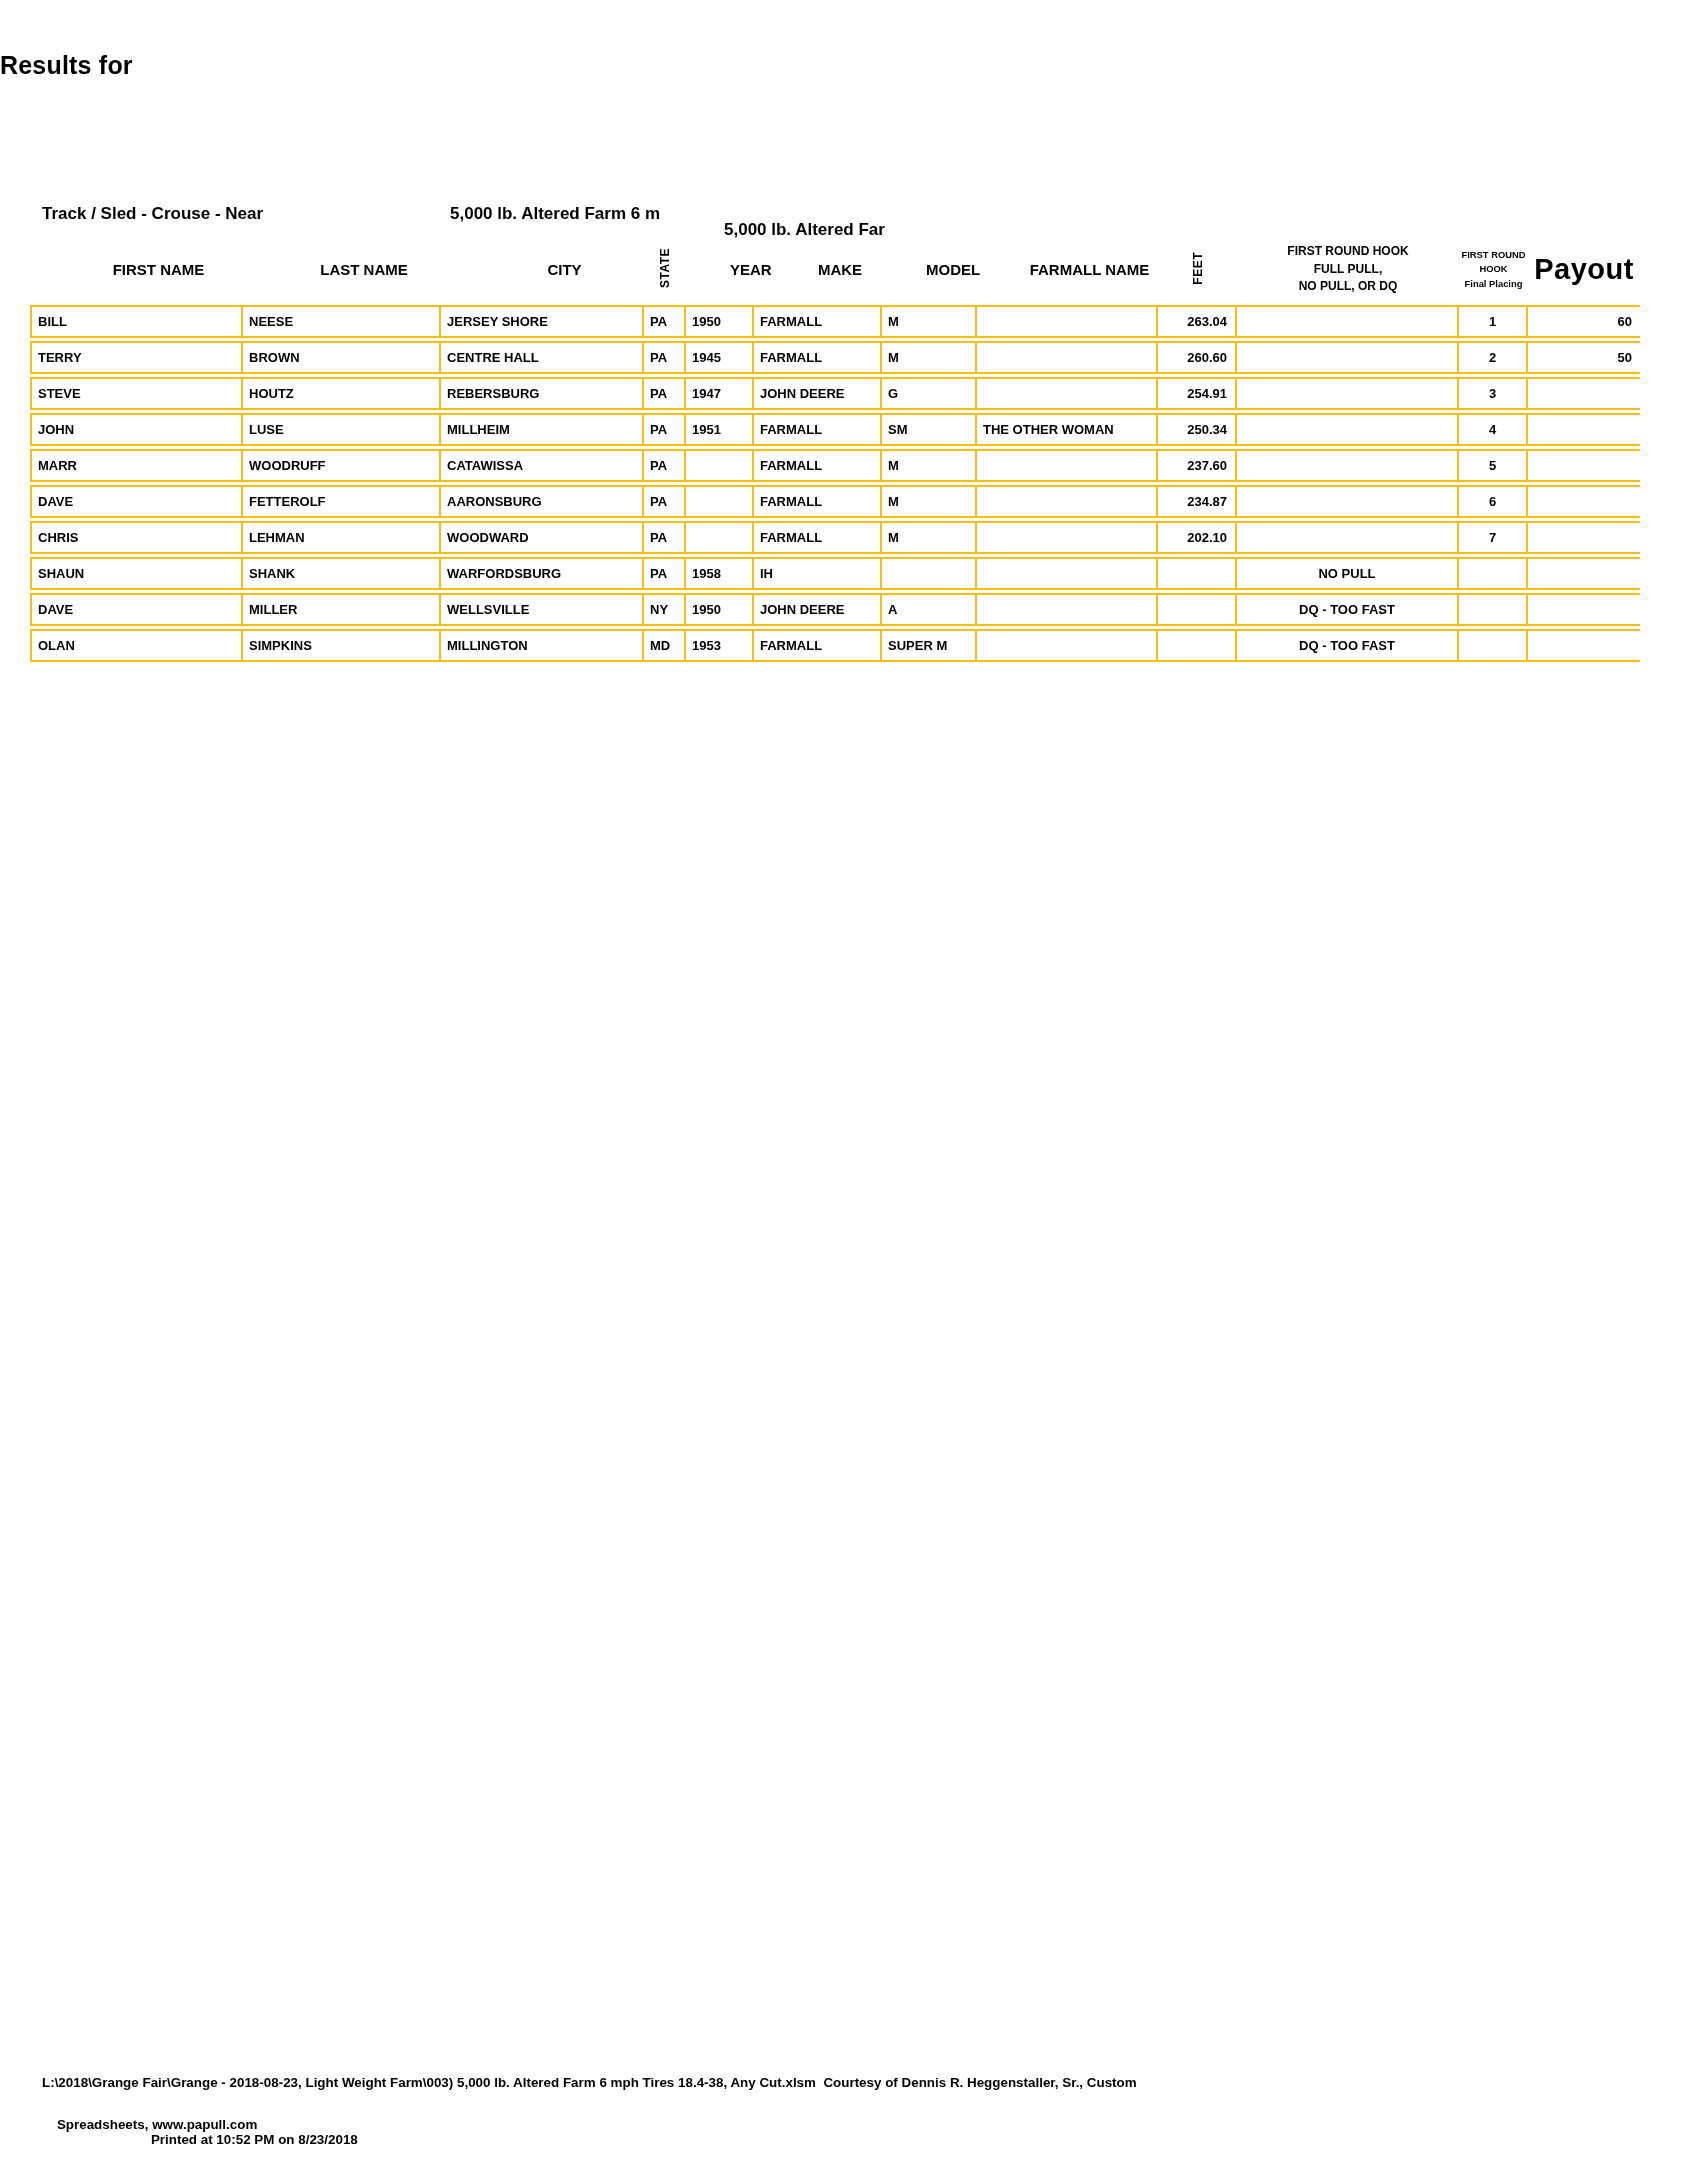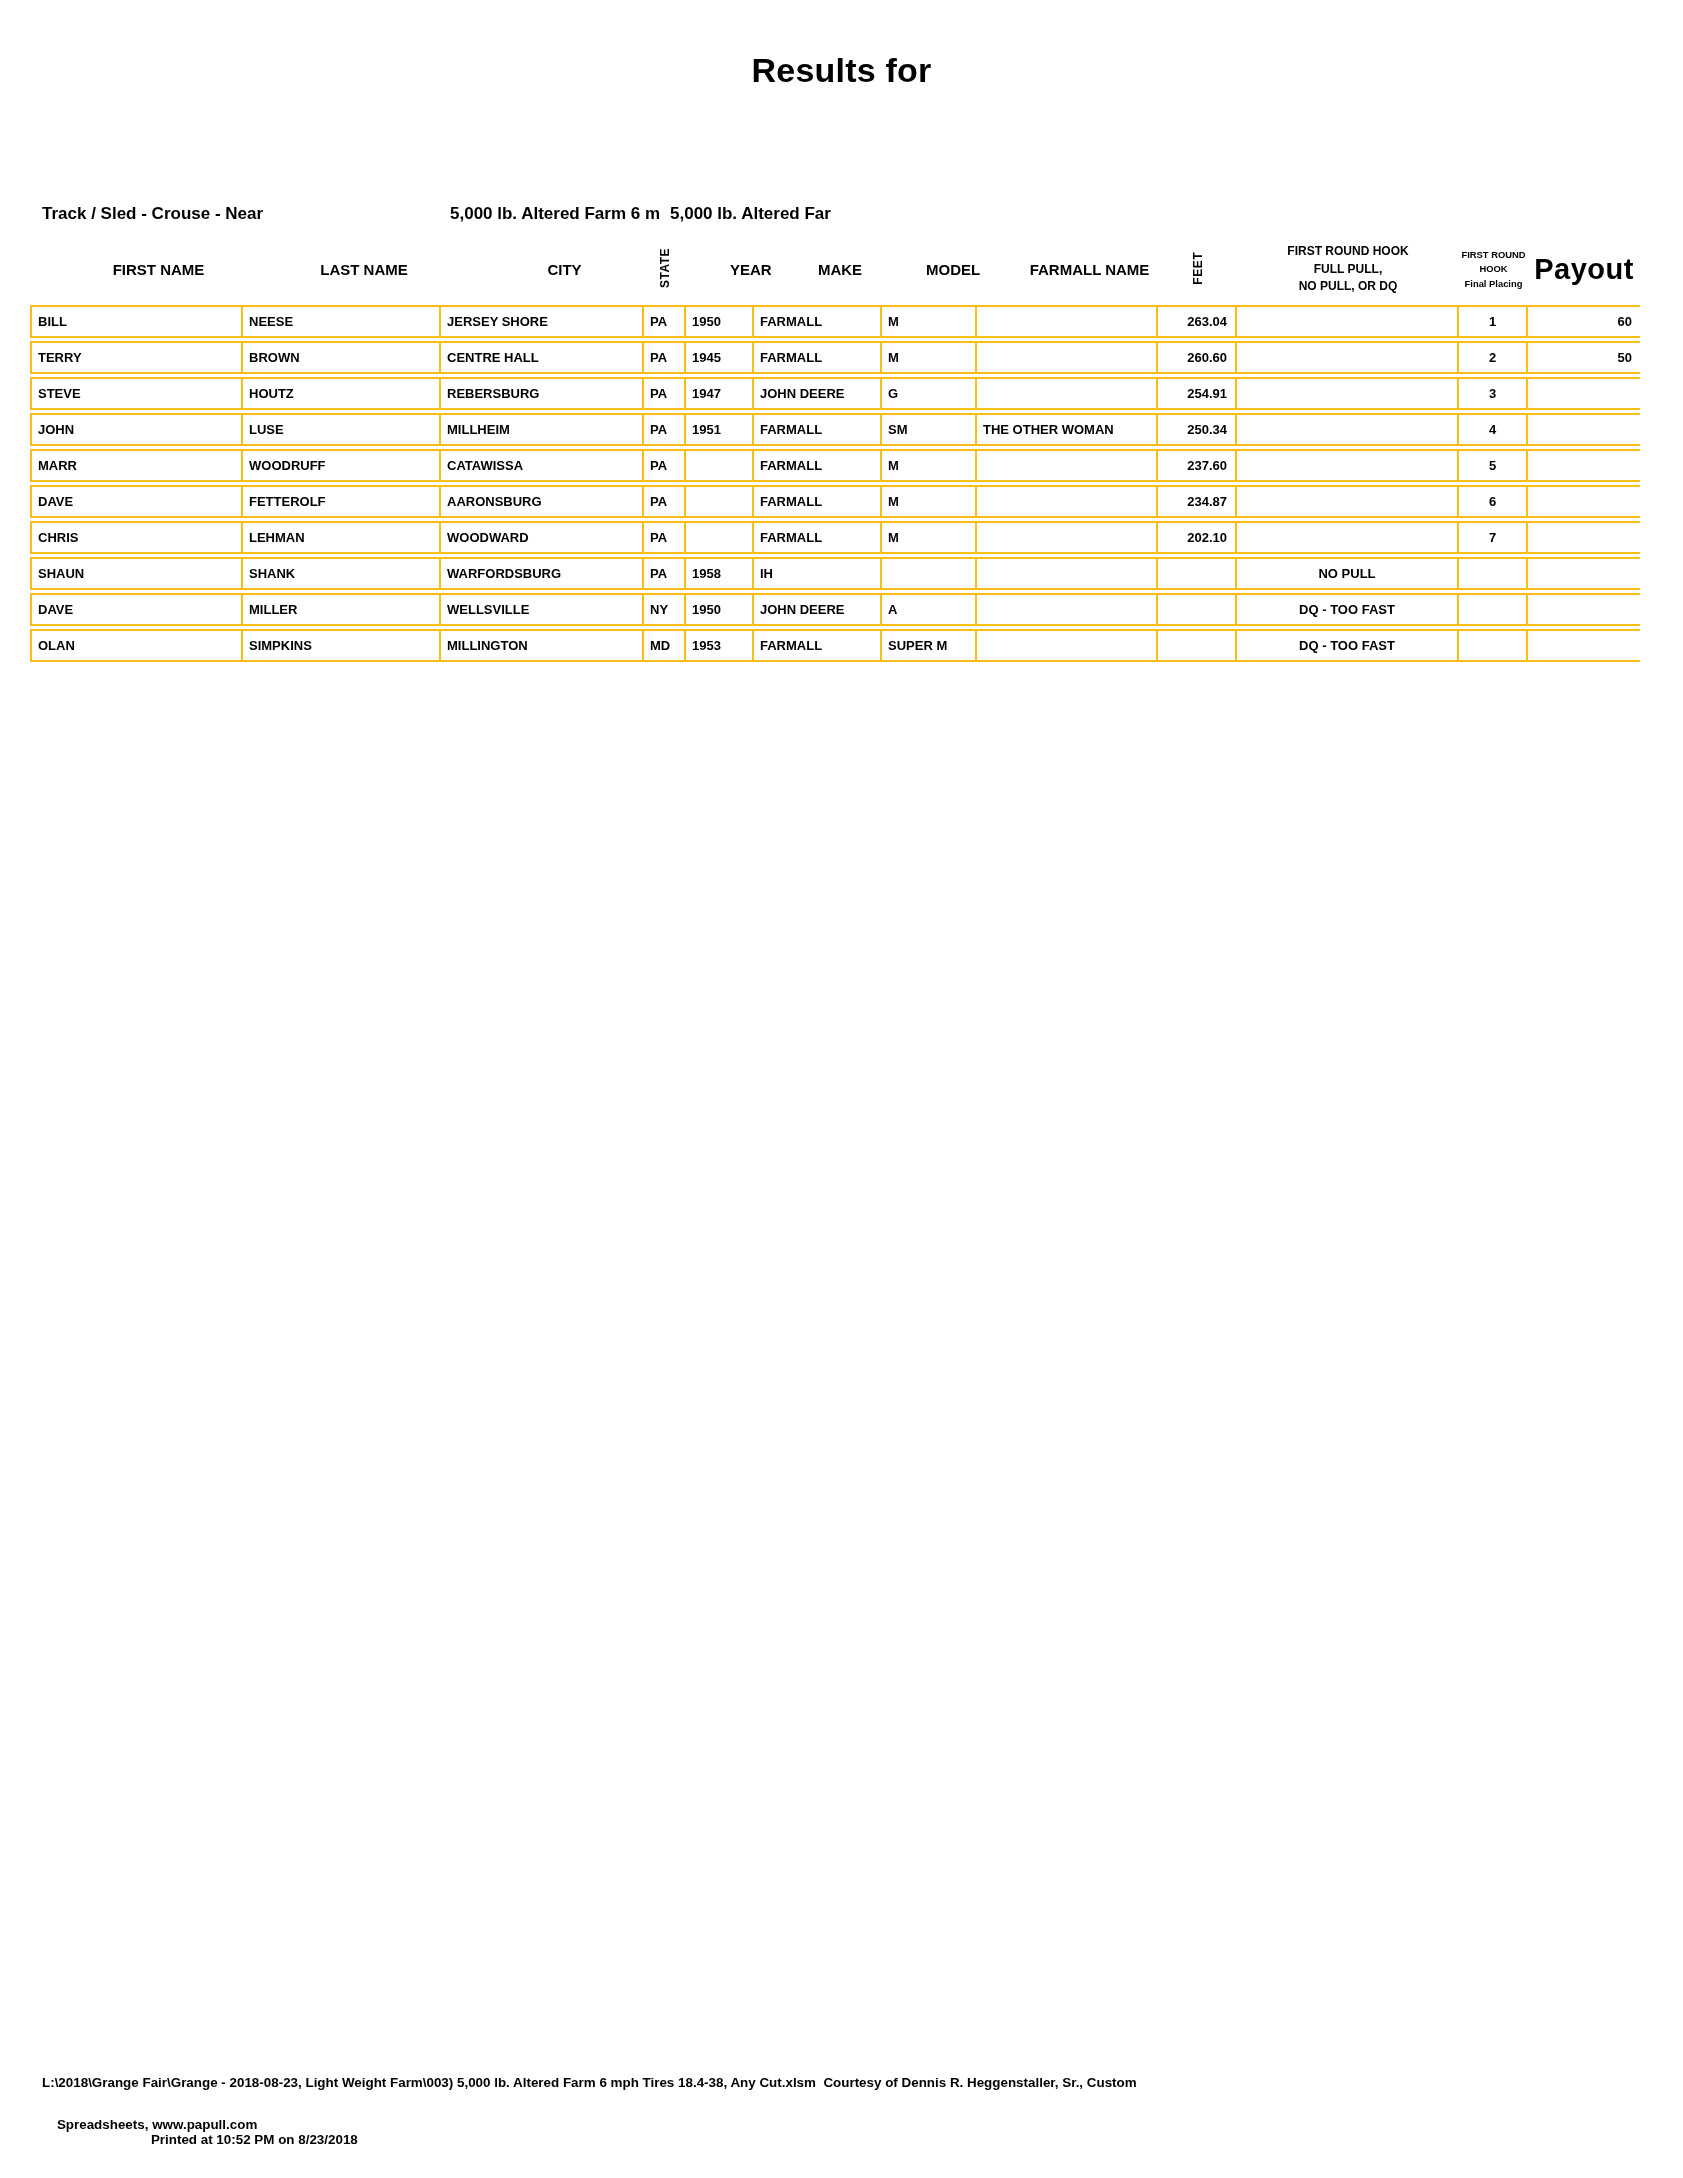--- a/index.html
+++ b/index.html
@@ -8,30 +8,30 @@
   body { font-family: "Liberation Sans", sans-serif; color: #000; font-weight: bold; }
   .page {
     position: relative;
     width: 1683px;
     height: 2178px;
     background: #fff;
     overflow: hidden;
   }
   .title {
     position: absolute; top: 51px; left: 0; width: 100%;
-    text-align: center; font-size: 34px; letter-spacing: 0.2px;
+    font-size: 25px; letter-spacing: 0.2px;
   }
   .subtitle {
     position: absolute; top: 89px; left: 0; width: 100%;
     text-align: center; font-size: 30px; letter-spacing: 0.2px;
   }
   .meta-label { position: absolute; top: 204px; font-size: 17px; white-space: nowrap; }
   .meta-track { left: 42px; }
   .meta-class-1 { left: 450px; width: 240px; overflow: hidden; }
-  .meta-class-2 { left: 670px; width: 198px; overflow: hidden; }
+  .meta-class-2 { left: 724px; width: 198px; overflow: hidden; margin-top: 16px; }
 
   table.results {
     position: absolute; top: 234px; left: 30px;
     width: 1610px; table-layout: fixed;
     border-collapse: separate; border-spacing: 0 3px;
     font-size: 13px;
   }
   thead th { height: 65px; vertical-align: middle; text-align: center; font-weight: bold; padding: 0; overflow: visible; }
   th .h-main { font-size: 15px; padding-left: 44px; }
   .vert {

